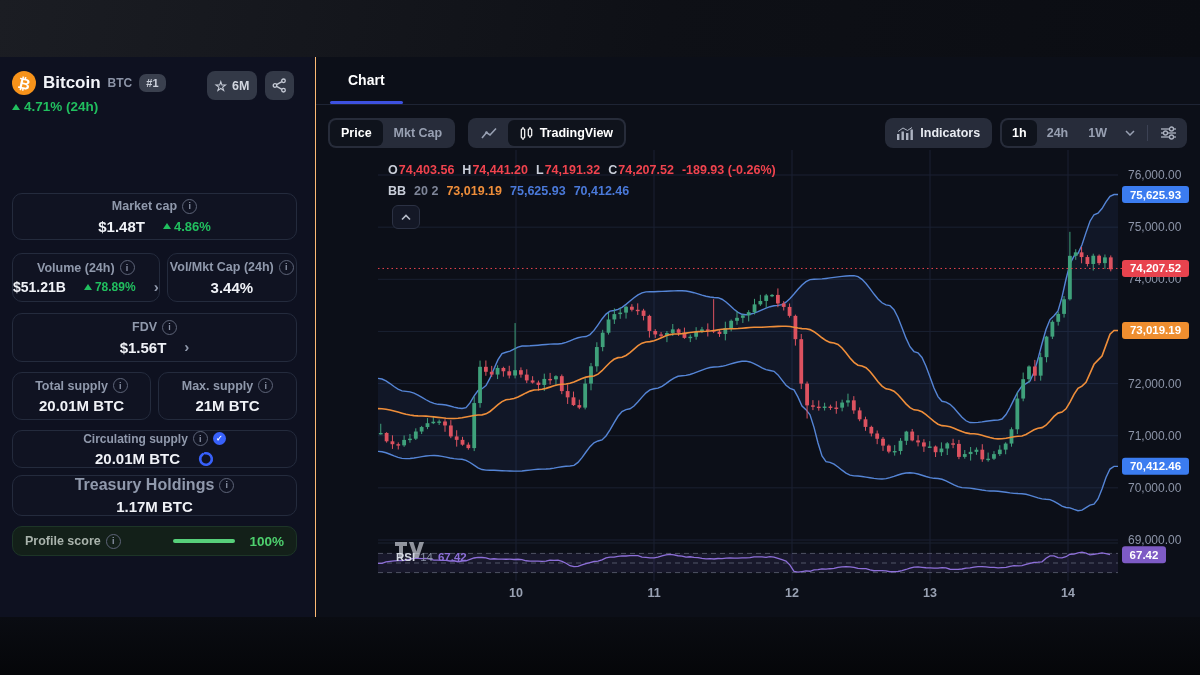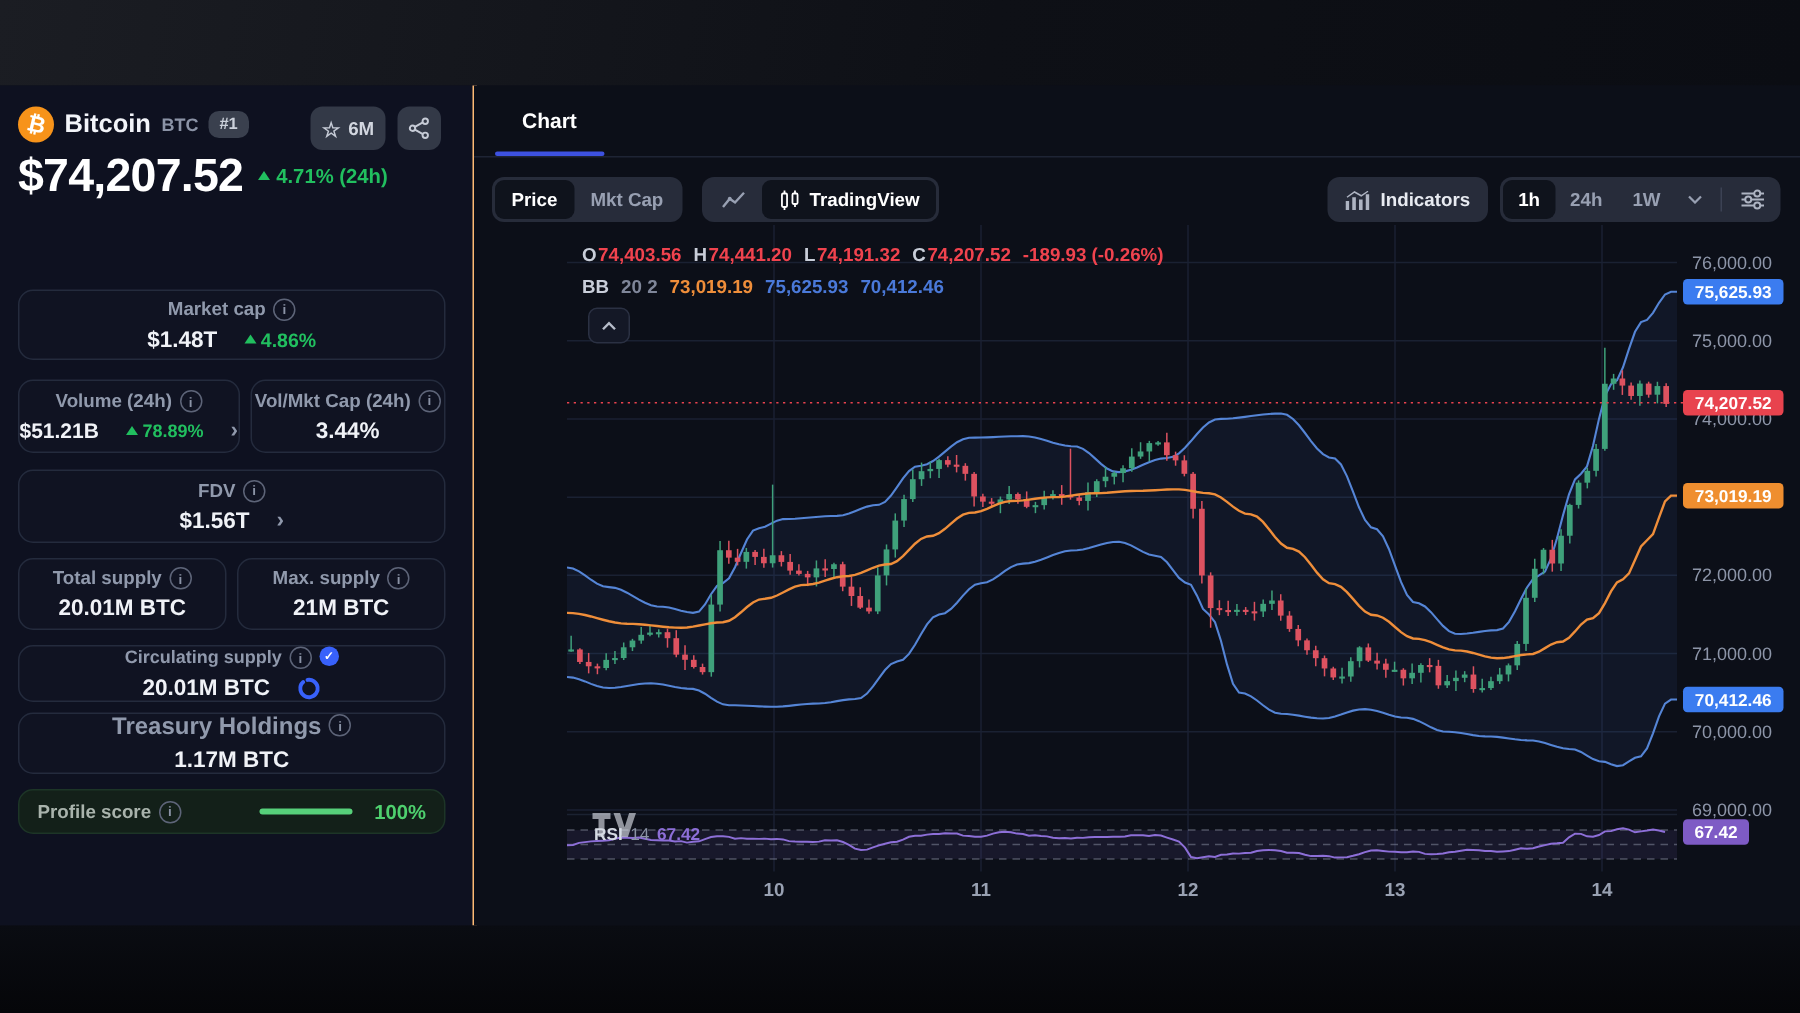--- a/index.html
+++ b/index.html
@@ -25,21 +25,21 @@
          display:flex;align-items:center;justify-content:center;}
   .price-row{position:absolute;left:12px;top:42px;display:flex;align-items:center;gap:10px;}
   .price{font-size:31px;font-weight:800;color:#fff;letter-spacing:-0.5px;}
   .chg{display:flex;align-items:center;gap:4px;color:#21bf5f;font-size:13.5px;font-weight:700;}
   .tri{width:0;height:0;border-left:4px solid transparent;border-right:4px solid transparent;border-bottom:6px solid #21bf5f;display:inline-block;}
   .cards{position:absolute;left:12px;top:136px;width:285px;}
   .card{border:1px solid #242b3d;border-radius:10px;display:flex;flex-direction:column;align-items:center;justify-content:center;gap:4px;box-sizing:border-box;background:rgba(255,255,255,0.01);}
   .h47{height:47px;margin-bottom:13px;} .h49{height:49px;} .h48{height:48px;}
   .row2{display:flex;gap:7px;margin-bottom:11px;} .row2 .card{flex:1;}
   .mb10{margin-bottom:10px;}
-  .c-title{display:flex;gap:5px;font-size:12.5px;color:#9099ac;font-weight:600;}
+  .c-title{display:flex;align-items:center;gap:5px;font-size:12.5px;color:#9099ac;font-weight:600;}
   .c-val{display:flex;align-items:center;gap:18px;font-size:15px;font-weight:700;color:#f0f2f7;}
   .grn{color:#21bf5f;font-size:13px;font-weight:700;display:inline-flex;align-items:center;gap:3px;}
   .info{width:13px;height:13px;border:1px solid #5d6478;border-radius:50%;color:#8b93a6;font-size:9px;
         display:inline-flex;align-items:center;justify-content:center;font-style:normal;flex:none;}
   .info::before{content:"i";}
   .chevr{color:#9099ac;font-style:normal;font-weight:700;font-size:15px;line-height:10px;}
   .chevr::before{content:"›";}
   .verified{width:13px;height:13px;border-radius:50%;background:#3861fb;color:#fff;font-size:8px;font-style:normal;
         display:inline-flex;align-items:center;justify-content:center;}
   .verified::before{content:"✓";}
@@ -94,21 +94,20 @@
       <svg width="15" height="15" viewBox="0 0 15 15">
         <g stroke="#c6cbd6" stroke-width="1.3" fill="none">
           <circle cx="11.5" cy="2.8" r="1.8"></circle>
             <circle cx="3" cy="7.5" r="1.8"></circle>
             <circle cx="11.5" cy="12.2" r="1.8"></circle>
           <path d="M4.6 6.6 L9.9 3.6 M4.6 8.4 L9.9 11.4"></path>
         </g>
       </svg>
     </button>
     <div class="price-row">
-      <span class="price">$74,207.52</span>
       <span class="chg">
         <i class="tri"></i>
         <span>4.71% (24h)</span>
       </span>
     </div>
 
     <div class="cards">
       <div class="card h47">
         <div class="c-title">
           <span>Market cap</span>

